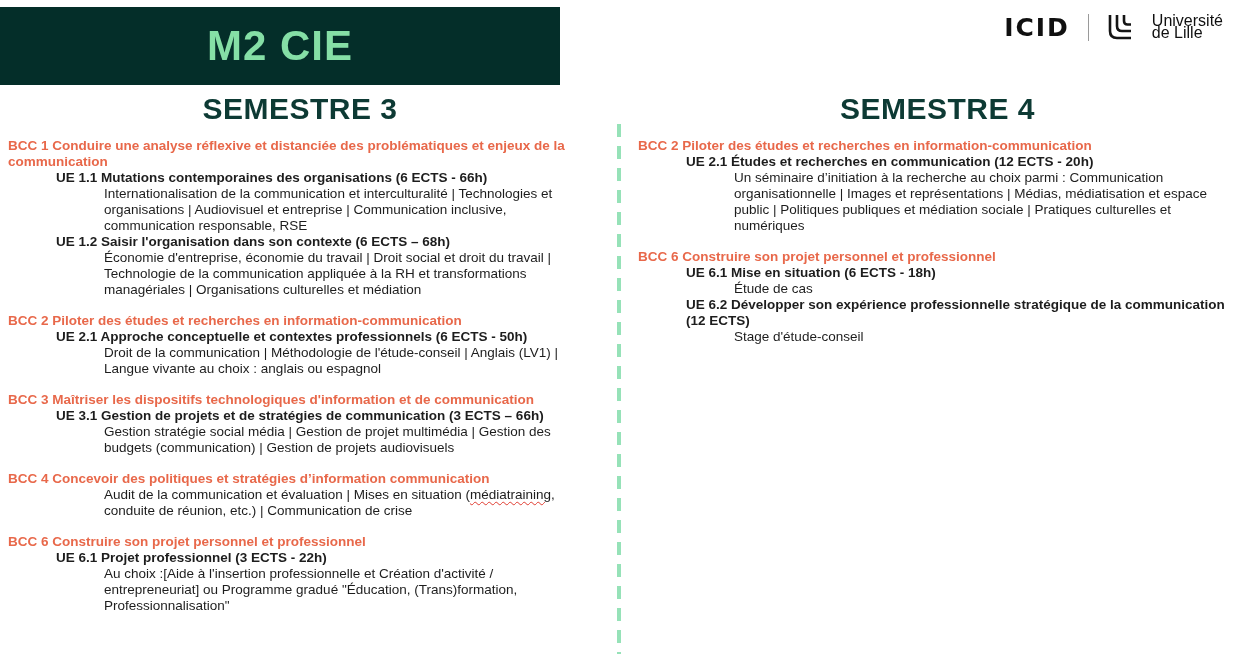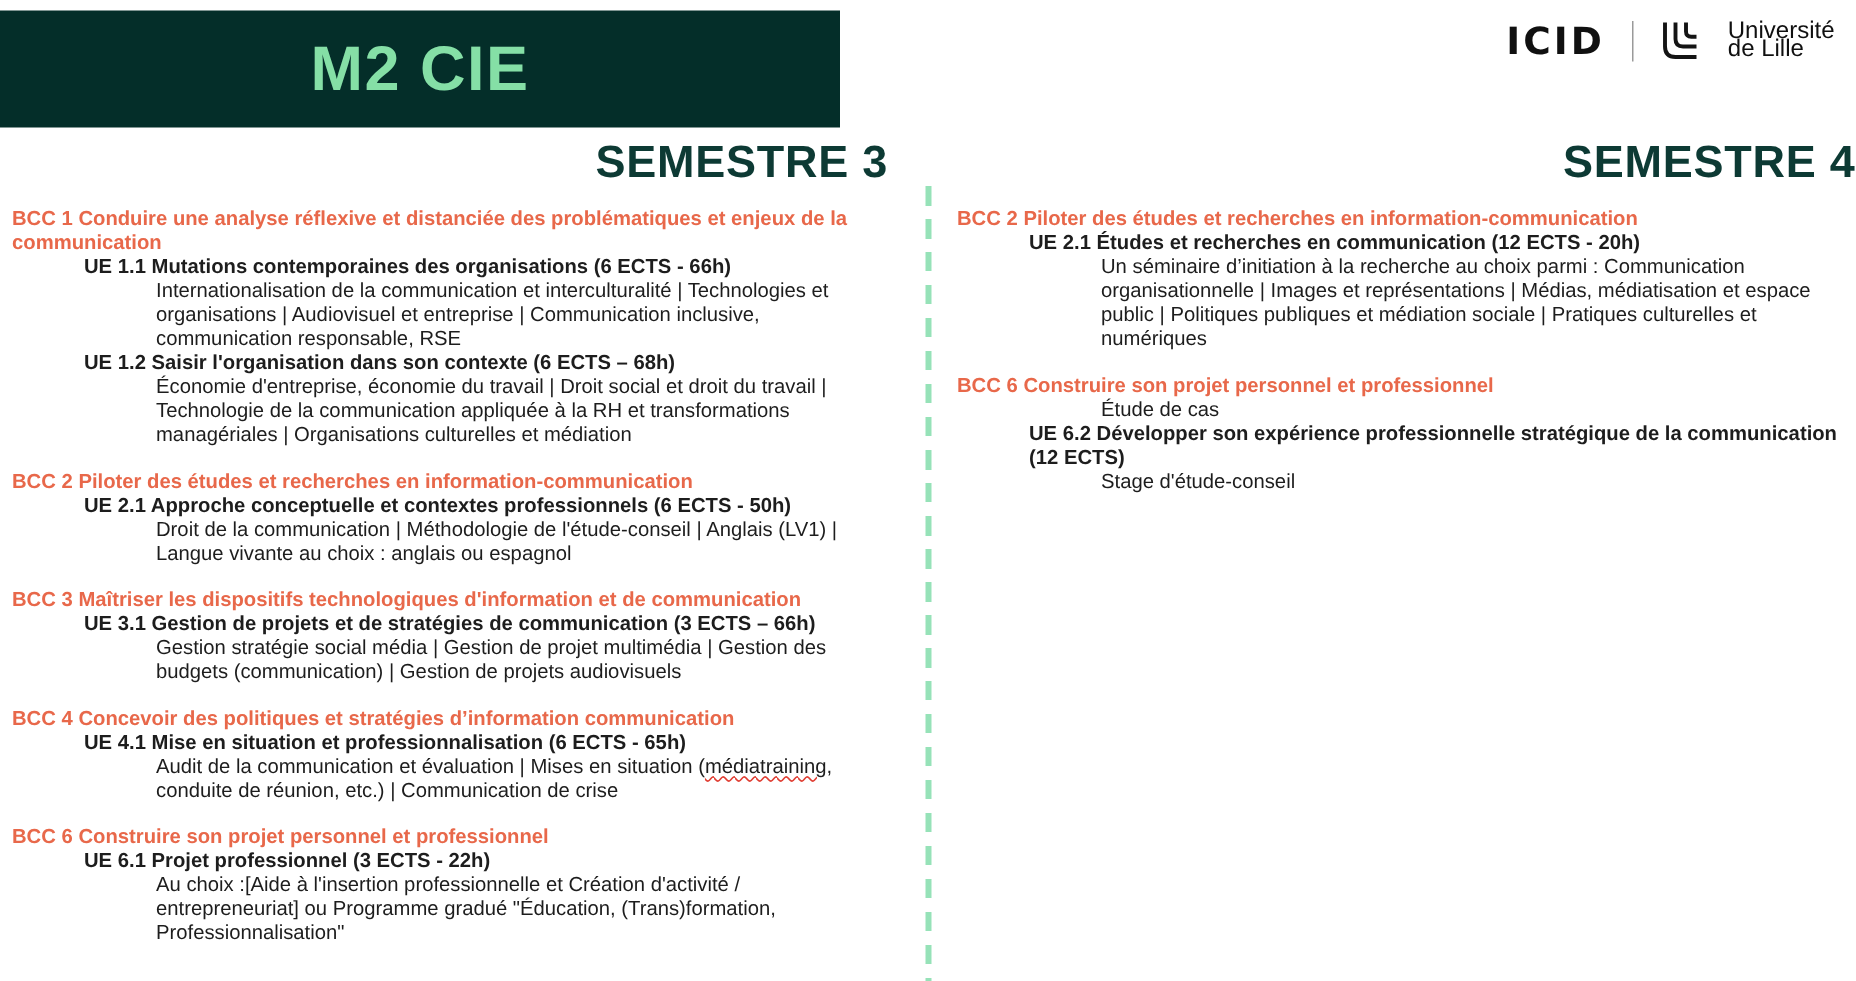--- a/index.html
+++ b/index.html
@@ -35,21 +35,21 @@
   }
   .logo-sep{width:1px;height:27px;background:#9a9a9a;}
   .ulille-mark svg{display:block;}
   .univ-name{font-size:16px;line-height:12.5px;color:#101010;}
 
   
   .semester-col{position:absolute;top:92px;}
   .col-left{left:8px;width:584px;}
   .col-right{left:638px;width:599px;}
   .semester-title{
-    text-align:right;color:var(--semester-heading);
+    text-align:center;color:var(--semester-heading);
     font-size:30px;line-height:33px;font-weight:800;
     letter-spacing:.5px;margin-bottom:13px;white-space:nowrap;
   }
   .bcc-block{margin-bottom:15px;font-size:13.5px;line-height:16px;}
   .bcc-heading{color:var(--bcc-heading);font-weight:bold;}
   .ue-title{font-weight:bold;padding-left:48px;}
   .ue-desc{padding-left:96px;}
   .spell{
     text-decoration:underline wavy var(--spell-underline);
     text-decoration-thickness:1px;text-underline-offset:2px;
@@ -101,39 +101,39 @@
         <div class="ue-title">UE 2.1 Approche conceptuelle et contextes professionnels (6 ECTS - 50h)</div>
         <div class="ue-desc">Droit de la communication | Méthodologie de l'étude-conseil | Anglais (LV1) | Langue vivante au choix : anglais ou espagnol</div>
       </div>
       <div class="bcc-block">
         <div class="bcc-heading">BCC 3 Maîtriser les dispositifs technologiques d'information et de communication</div>
         <div class="ue-title">UE 3.1 Gestion de projets et de stratégies de communication (3 ECTS – 66h)</div>
         <div class="ue-desc">Gestion stratégie social média | Gestion de projet multimédia | Gestion des budgets (communication) | Gestion de projets audiovisuels</div>
       </div>
       <div class="bcc-block">
         <div class="bcc-heading">BCC 4 Concevoir des politiques et stratégies d’information communication</div>
-        <div class="ue-title">UE 4.1 Mise en situation et professionnalisation (6 ECTS - 65h)</div>
         <div class="ue-desc">Audit de la communication et évaluation | Mises en situation (<span class="spell">médiatraining</span>, conduite de réunion, etc.) | Communication de crise</div>
       </div>
       <div class="bcc-block">
         <div class="bcc-heading">BCC 6 Construire son projet personnel et professionnel</div>
         <div class="ue-title">UE 6.1 Projet professionnel (3 ECTS - 22h)</div>
         <div class="ue-desc">Au choix :[Aide à l'insertion professionnelle et Création d'activité / entrepreneuriat] ou Programme gradué "Éducation, (Trans)formation, Professionnalisation"</div>
       </div>
     </div>
 </div>
 
 <div class="semester-col col-right">
   <div class="semester-title">SEMESTRE 4</div>
   <div class="blocks">
       <div class="bcc-block">
         <div class="bcc-heading">BCC 2 Piloter des études et recherches en information-communication</div>
         <div class="ue-title">UE 2.1 Études et recherches en communication (12 ECTS - 20h)</div>
         <div class="ue-desc">Un séminaire d’initiation à la recherche au choix parmi : Communication organisationnelle | Images et représentations | Médias, médiatisation et espace public | Politiques publiques et médiation sociale | Pratiques culturelles et numériques</div>
       </div>
       <div class="bcc-block">
         <div class="bcc-heading">BCC 6 Construire son projet personnel et professionnel</div>
+        <div class="ue-title">UE 6.1 Mise en situation (6 ECTS - 18h)</div>
         <div class="ue-desc">Étude de cas</div>
         <div class="ue-title">UE 6.2 Développer son expérience professionnelle stratégique de la communication (12 ECTS)</div>
         <div class="ue-desc">Stage d'étude-conseil</div>
       </div>
     </div>
 </div>
 
 </body></html>

